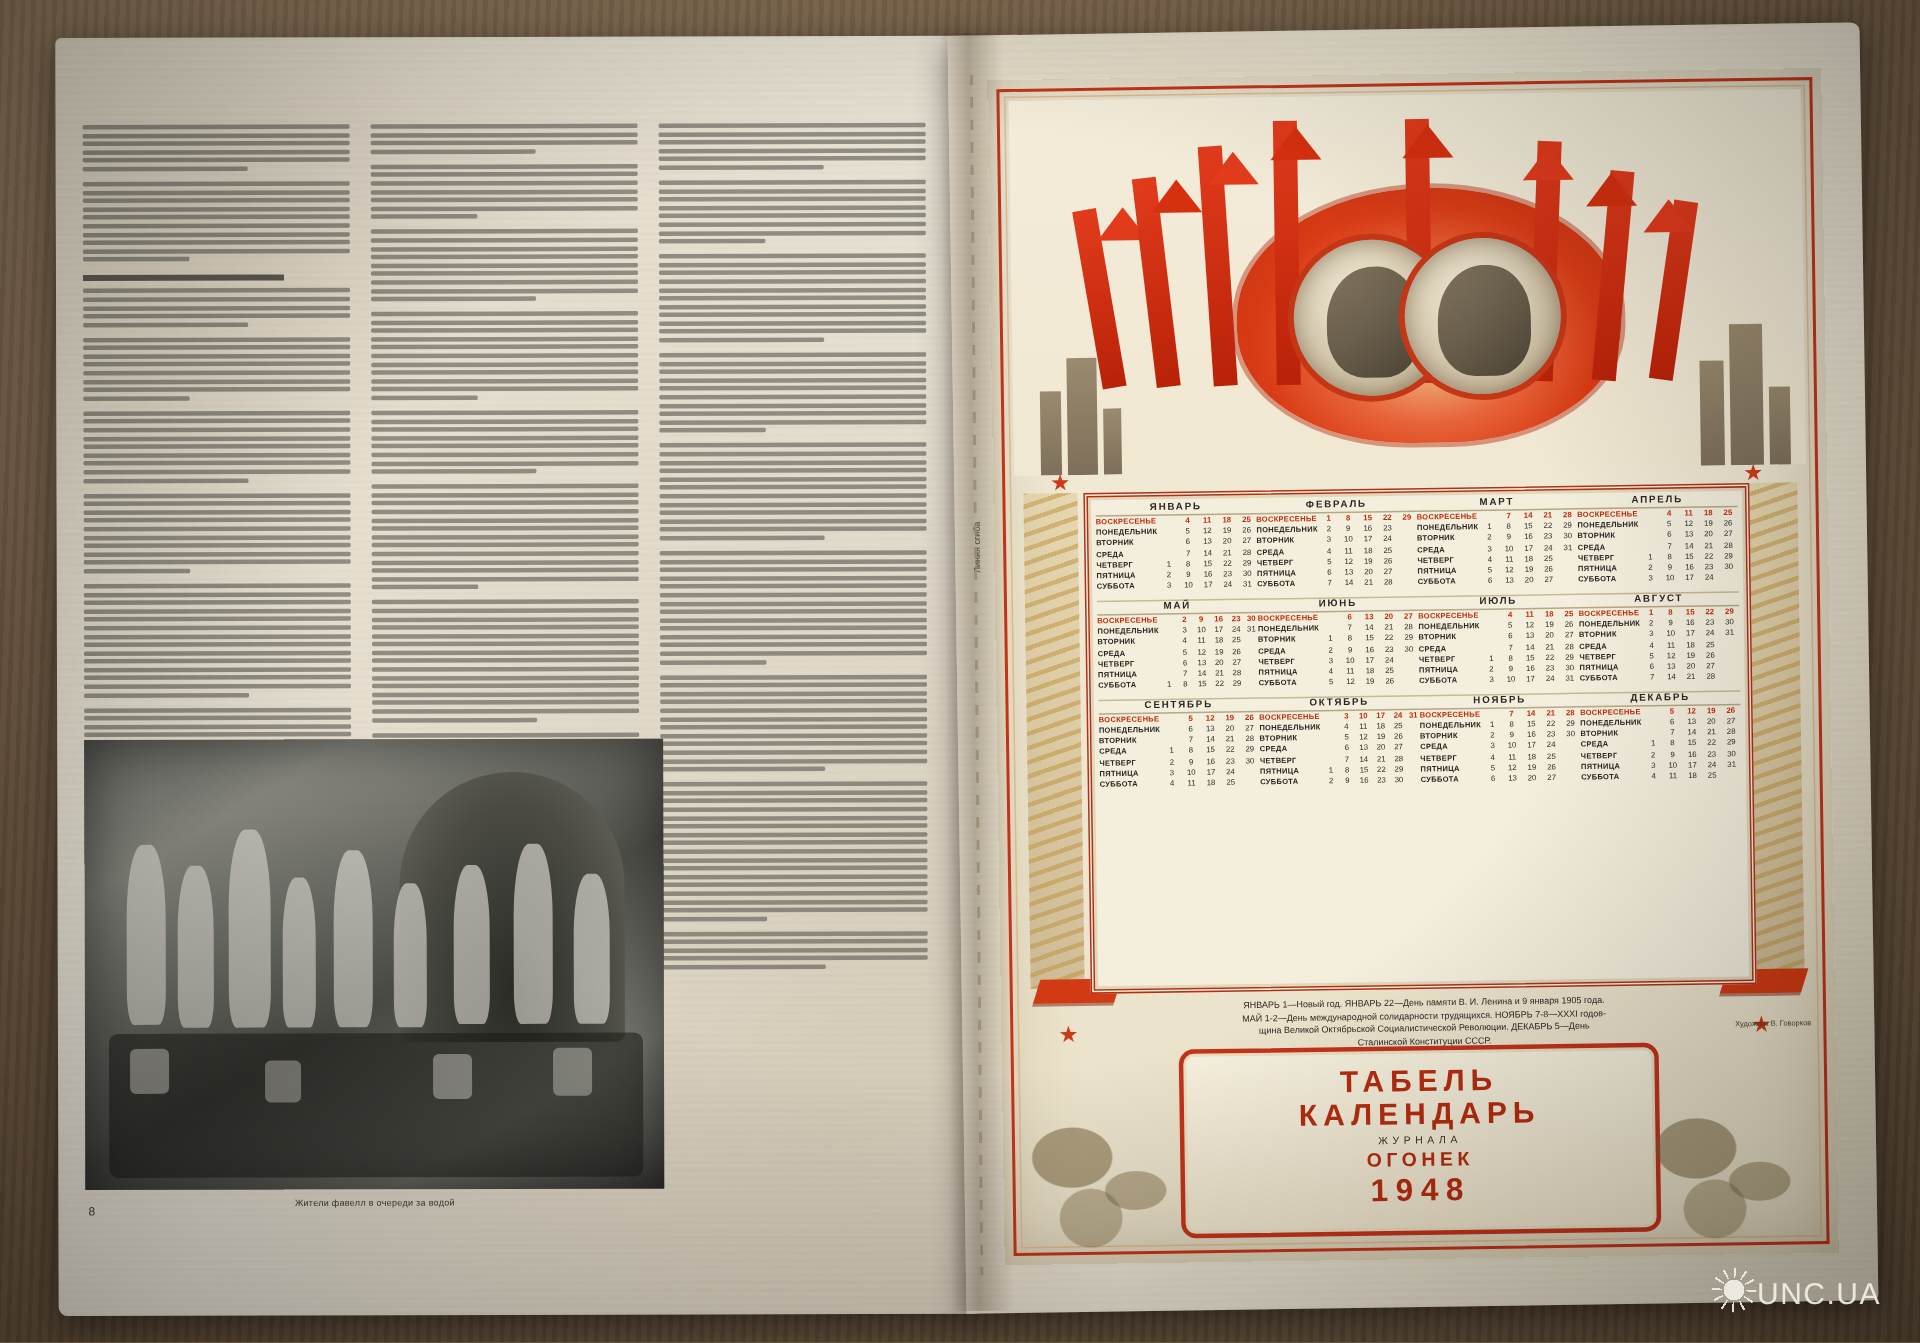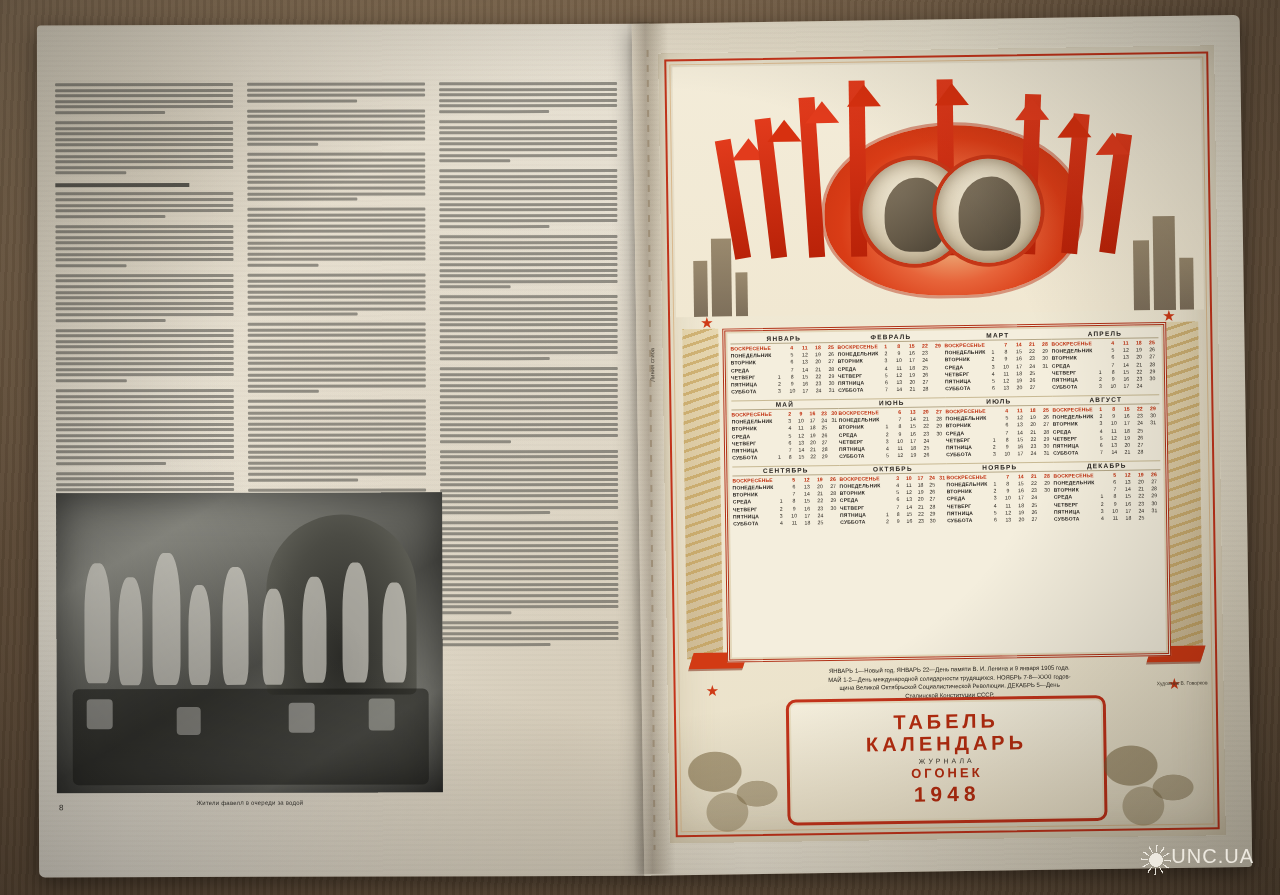--- a/index.html
+++ b/index.html
@@ -228,21 +228,21 @@
   
   #side-caption{
     position:absolute;left:612px;top:360px;
     font-size:6px;color:#4a463e;
     transform:rotate(-90deg);transform-origin:left top;white-space:nowrap;
   }
 
   
   #watermark{
     position:absolute;right:26px;bottom:20px;z-index:70;
-    display:flex;align-items:flex-start;gap:0;color:#f3efe6;opacity:.92;margin-top:36px;
+    display:flex;align-items:flex-end;gap:0;color:#f3efe6;opacity:.92;margin-top:36px;
   }
   #wm-sun{
     width:30px;height:30px;border-radius:50%;
     background:radial-gradient(circle,#f3efe6 0 32%, rgba(0,0,0,0) 33%);
     position:relative;
   }
   #wm-sun::before,#wm-sun::after{
     content:"";position:absolute;inset:0;
     background:
       conic-gradient(from 0deg, #f3efe6 0 6deg, rgba(0,0,0,0) 6deg 30deg,

